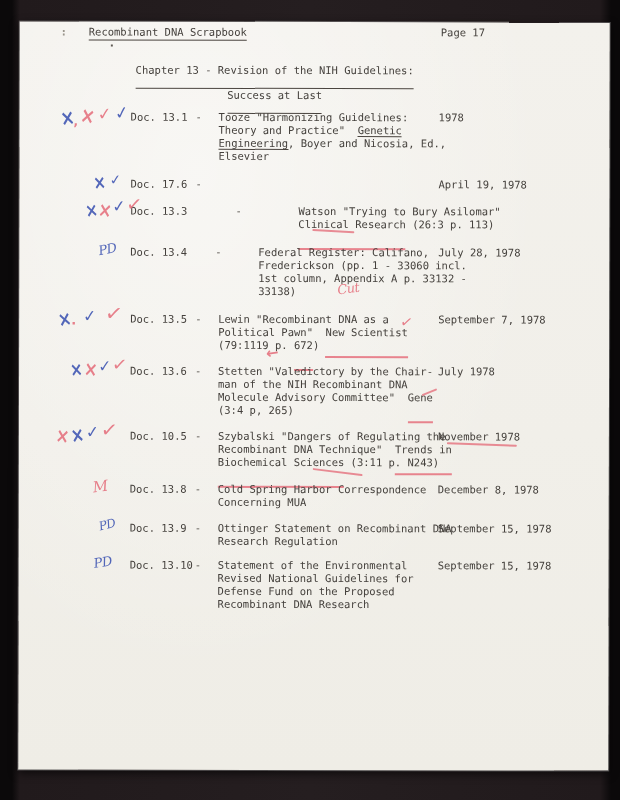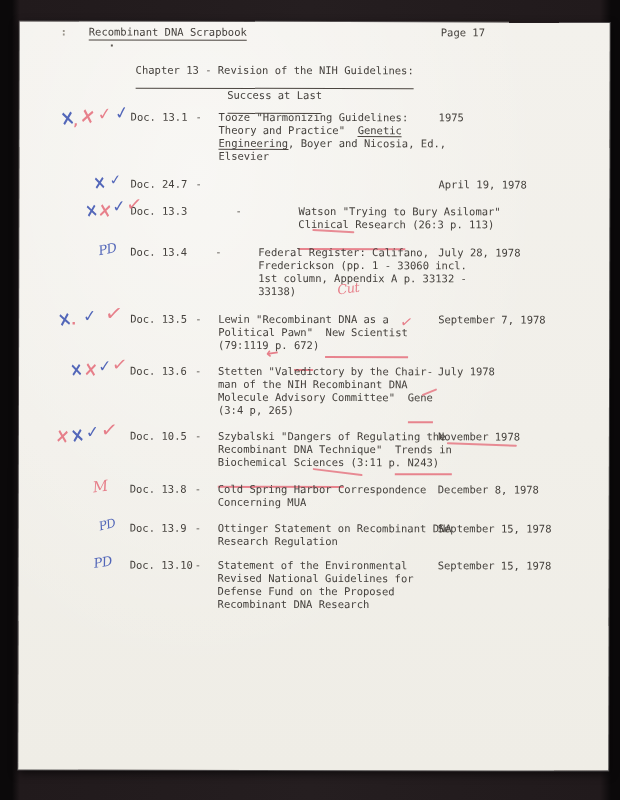--- a/index.html
+++ b/index.html
@@ -51,24 +51,24 @@
   <div>
       <div class="doc type" style="top: 89px;">
         <span class="doc-label">Doc. 13.1</span>
         <span class="doc-dash">-</span>
         <div class="doc-title">
           <div class="tline"><span class="">Tooze "Harmonizing Guidelines:</span></div>
           <div class="tline"><span class="">Theory and Practice"  </span><span class="u-typed">Genetic</span></div>
           <div class="tline"><span class="u-typed">Engineering</span><span class="">, Boyer and Nicosia, Ed.,</span></div>
           <div class="tline"><span class="">Elsevier</span></div>
         </div>
-        <span class="doc-date">1975</span>
+        <span class="doc-date">1978</span>
       </div>
       <div class="doc type" style="top: 156px;">
-        <span class="doc-label">Doc. 24.7</span>
+        <span class="doc-label">Doc. 17.6</span>
         <span class="doc-dash">-</span>
         <span class="doc-date">April 19, 1978</span>
       </div>
       <div class="doc type" style="top: 183px; gap: 40px;">
         <span class="doc-label">Doc. 13.3</span>
         <span class="doc-dash">-</span>
         <div class="doc-title">
           <div class="tline"><span class="">Watson "Trying to Bury Asilomar"</span></div>
           <div class="tline"><span class="u-red">Clinical Research</span><span class=""> (26:3 p. 113)</span></div>
         </div>

